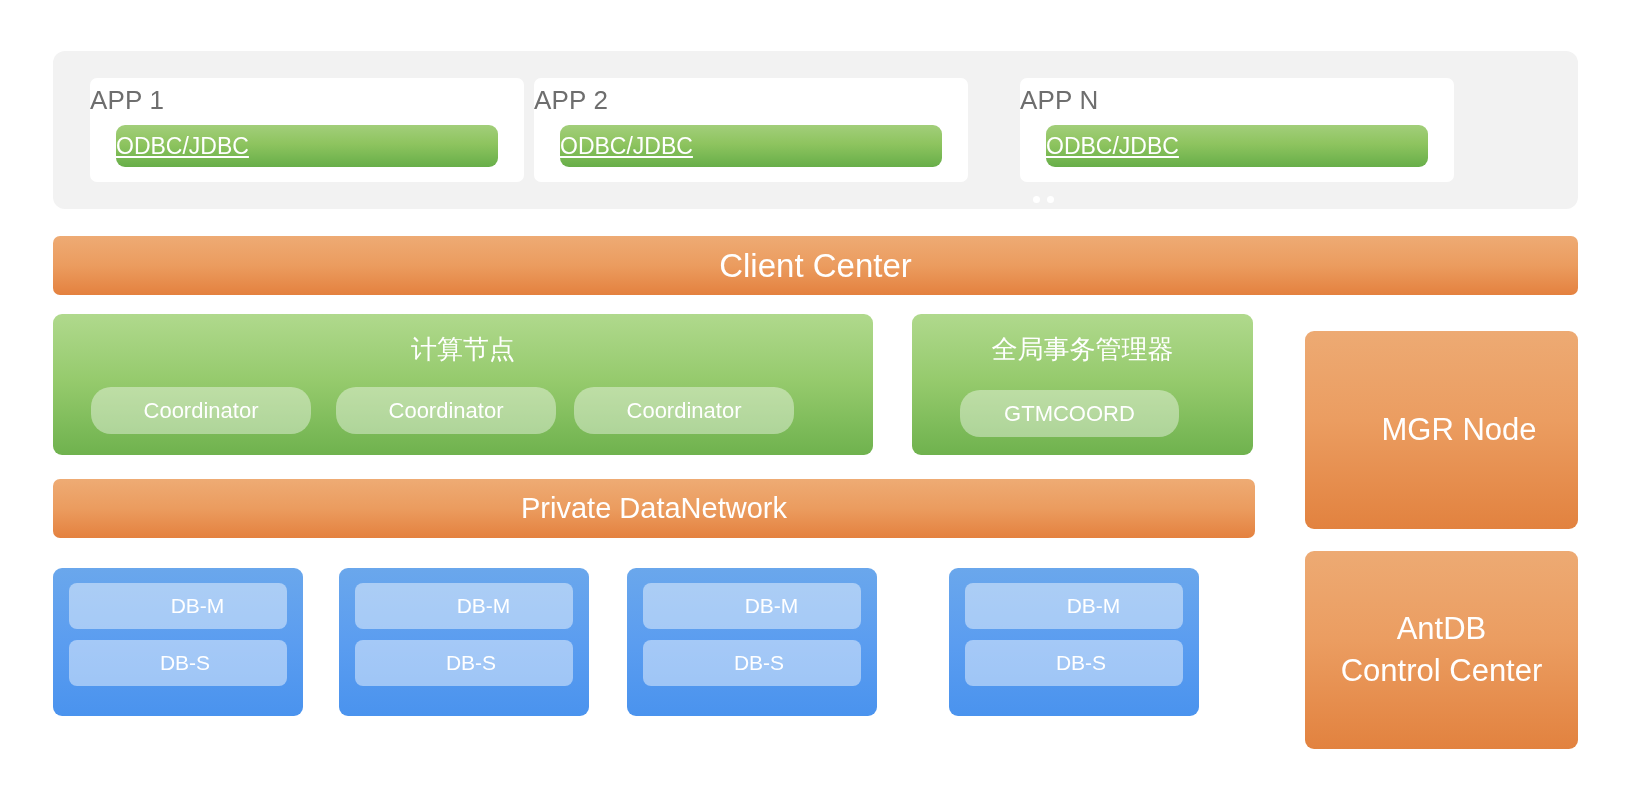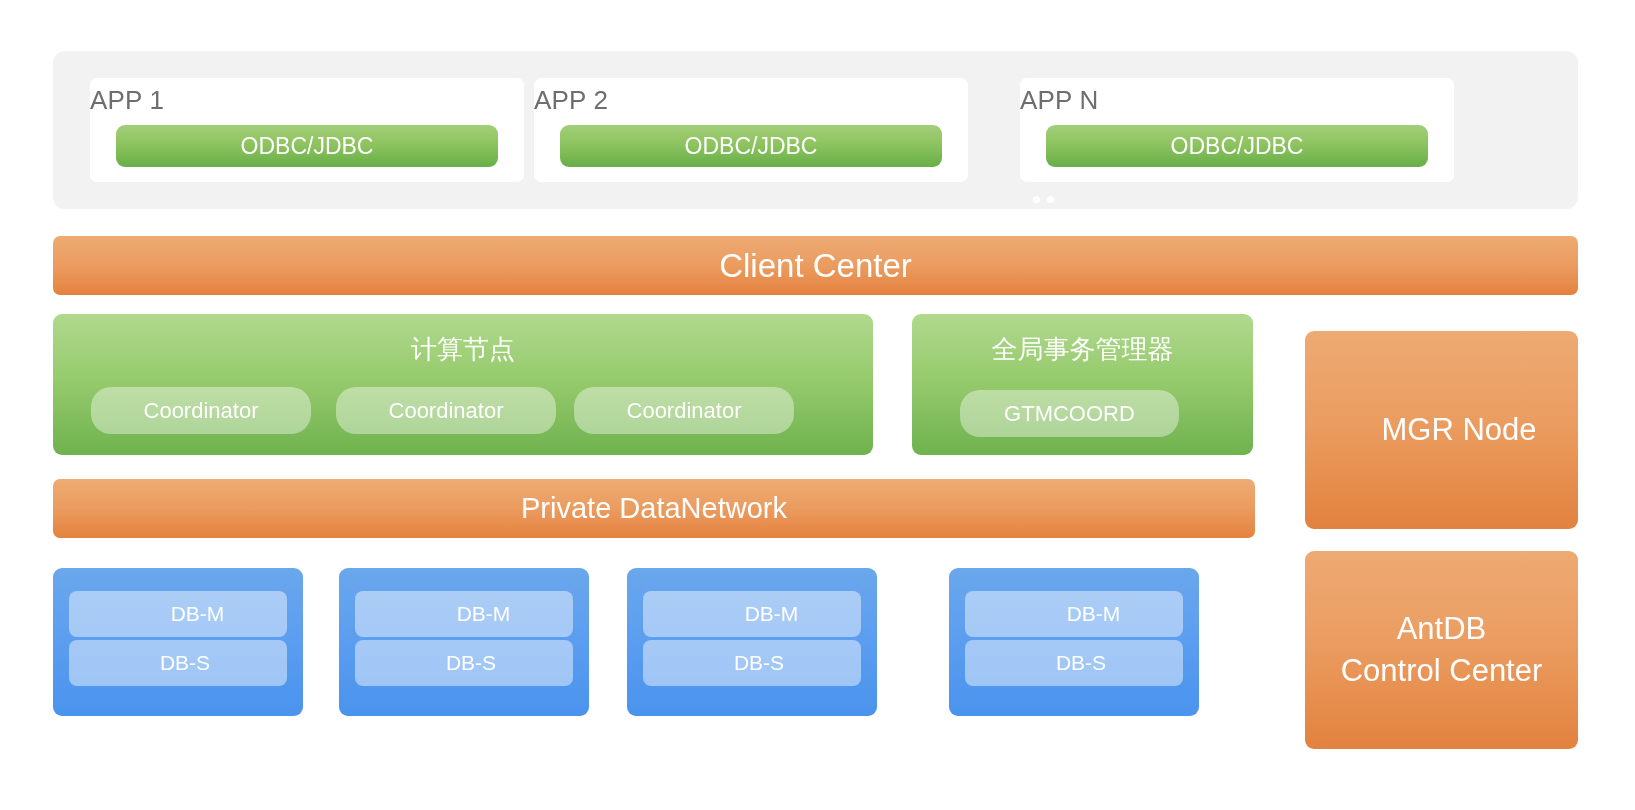--- a/index.html
+++ b/index.html
@@ -58,23 +58,24 @@
     position: absolute;
     left: 26px;
     right: 26px;
     top: 47px;
     height: 42px;
     border-radius: 9px;
     background: linear-gradient(180deg, #a2ce7a 0%, #8ec45f 45%, #67ae49 100%);
     color: #ffffff;
     font-size: 23px;
     line-height: 42px;
-    text-align: center;
-    white-space: nowrap;
-    box-sizing: border-box;
+    text-align: left;
+    white-space: nowrap;
+    box-sizing: border-box;
+    text-decoration: underline;
   }
 
   .ellipsis-dots {
     position: absolute;
     left: 980px;
     top: 145px;
     width: 34px;
     height: 14px;
   }
   .ellipsis-dots i {
@@ -221,21 +222,21 @@
     height: 46px;
     border-radius: 8px;
     background: rgba(255,255,255,0.45);
     color: #ffffff;
     font-size: 21px;
     line-height: 46px;
     text-align: center;
     white-space: nowrap;
     box-sizing: border-box;
   }
-  .db-m { top: 23px; padding-left: 39px; }
+  .db-m { top: 15px; padding-left: 39px; }
   .db-s { top: 72px; padding-left: 14px; }
 </style>
 </head>
 <body>
 
 <div class="canvas">
 
   <div class="app-band">
 
     <div class="app-card app-card-1">

